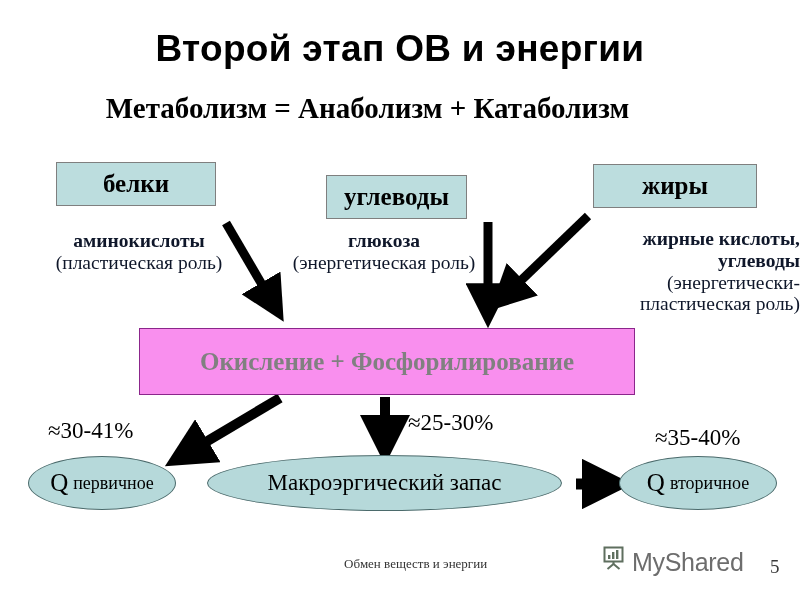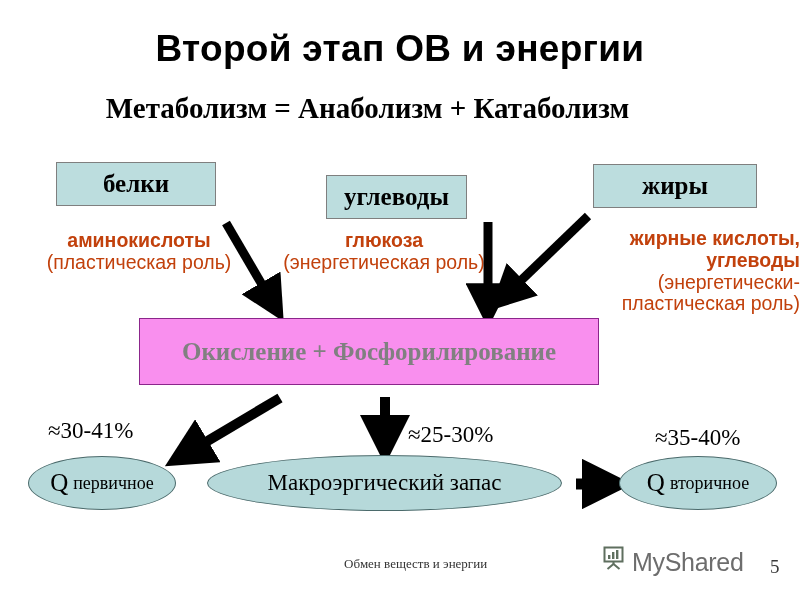--- a/index.html
+++ b/index.html
@@ -63,22 +63,22 @@
     color: #000000;
     white-space: nowrap;
   }
   #box-proteins { left: 56px;  top: 162px; width: 160px; height: 44px; }
   #box-carbs    { left: 326px; top: 175px; width: 141px; height: 44px; }
   #box-fats     { left: 593px; top: 164px; width: 164px; height: 44px; }
 
   
   .product-label {
     position: absolute;
-    font-family: Liberation Sans, sans-serif;
-    color: #c2410c;
+    font-family: Liberation Serif, serif;
+    color: #0f172a;
     line-height: 1.12;
   }
   .product-label .bold {
     font-weight: bold;
     font-size: 19.5px;
     display: block;
   }
   .product-label .paren {
     font-weight: normal;
     font-size: 19.5px;
@@ -86,22 +86,22 @@
   }
 
   #label-aminoacids { left: 20px;  top: 230px; width: 238px; text-align: center; }
   #label-glucose    { left: 248px; top: 230px; width: 272px; text-align: center; }
   #label-fattyacids { left: 560px; top: 228px; width: 240px; text-align: right; }
 
   
   #box-oxidation {
     position: absolute;
     left: 139px;
-    top: 318px;
-    width: 460px;
+    top: 328px;
+    width: 496px;
     height: 67px;
     box-sizing: border-box;
     background: #F98FEE;
     border: 1.5px solid #8B268B;
     display: flex;
     align-items: center;
     justify-content: center;
     font-family: "Liberation Serif", "DejaVu Serif", serif;
     font-weight: bold;
     font-size: 25px;
@@ -111,21 +111,21 @@
 
   
   .percent-label {
     position: absolute;
     font-family: "Liberation Serif", "DejaVu Serif", serif;
     font-size: 23px;
     color: #000000;
     white-space: nowrap;
   }
   #pct-primary   { left: 48px;  top: 418px; }
-  #pct-storage   { left: 408px; top: 410px; margin-top: 12px; }
+  #pct-storage   { left: 408px; top: 410px; }
   #pct-secondary { left: 655px; top: 425px; }
 
   
   .ellipse {
     position: absolute;
     box-sizing: border-box;
     background: #B6D9DA;
     border: 1px solid #4b6a6b;
     border-radius: 50%;
     display: flex;

